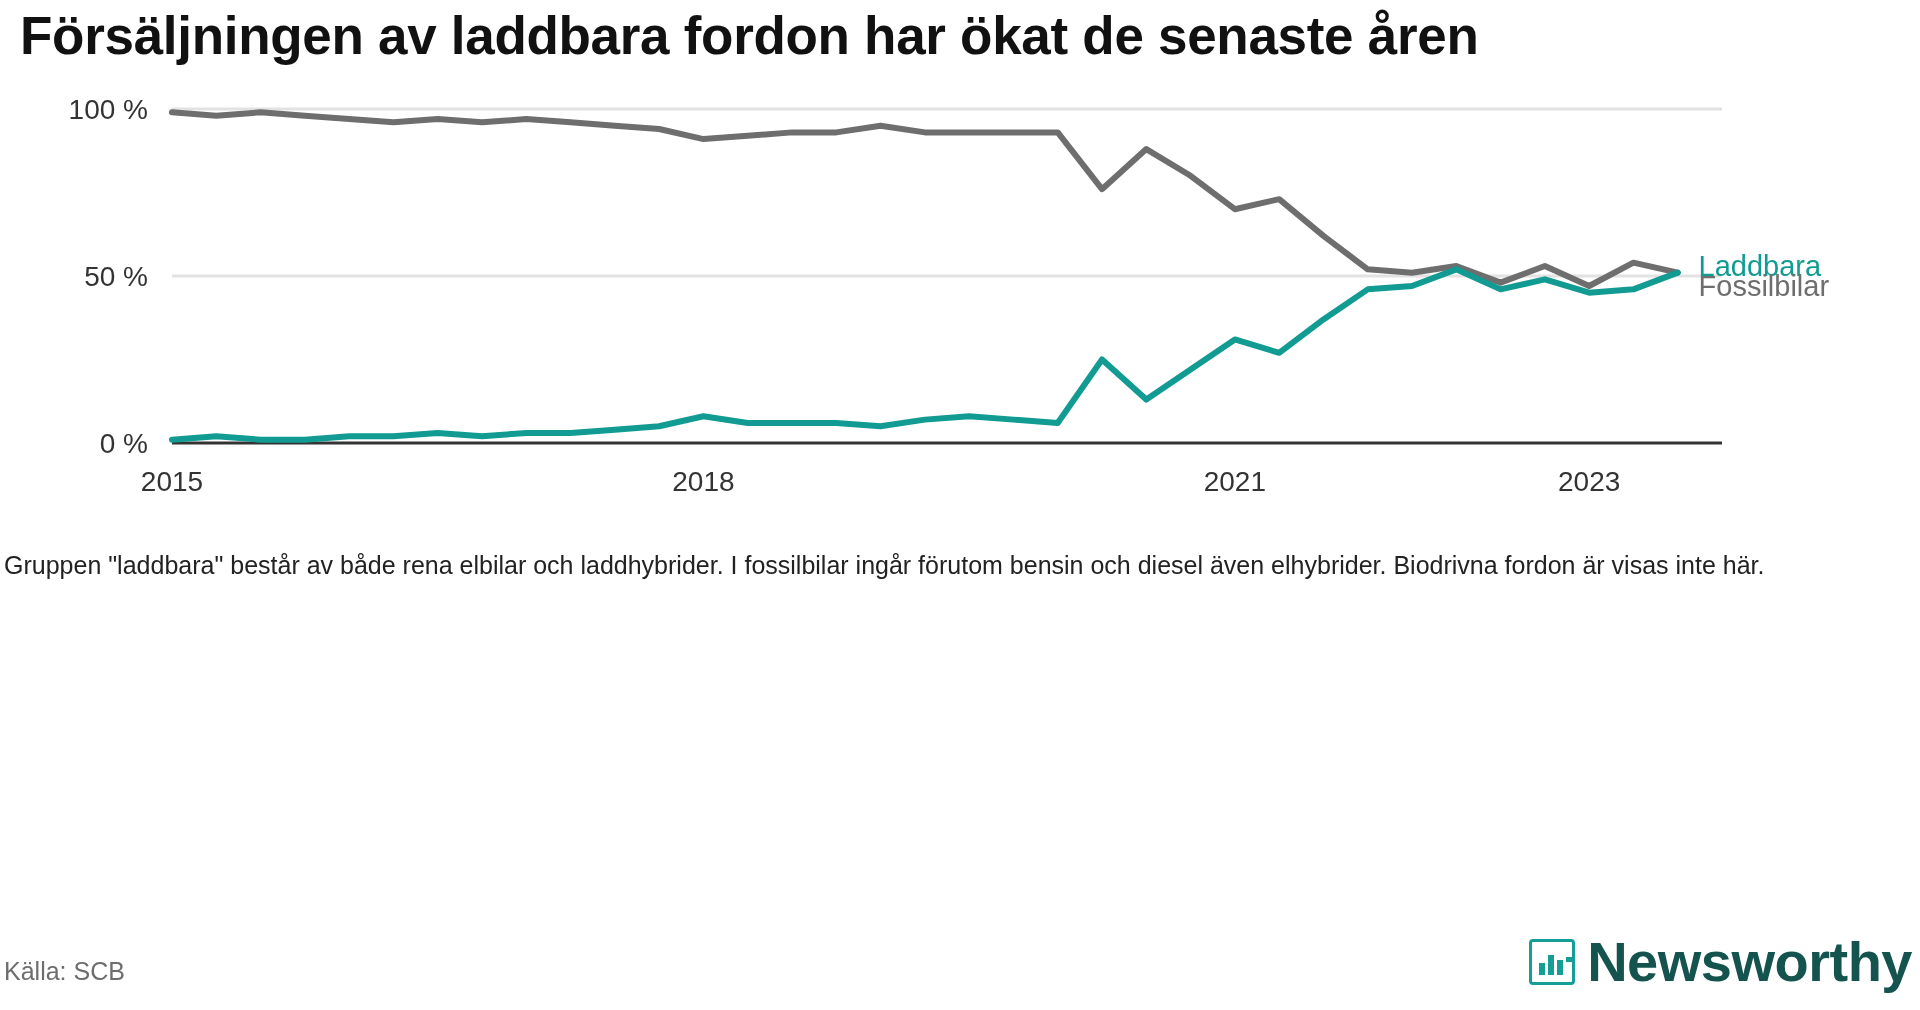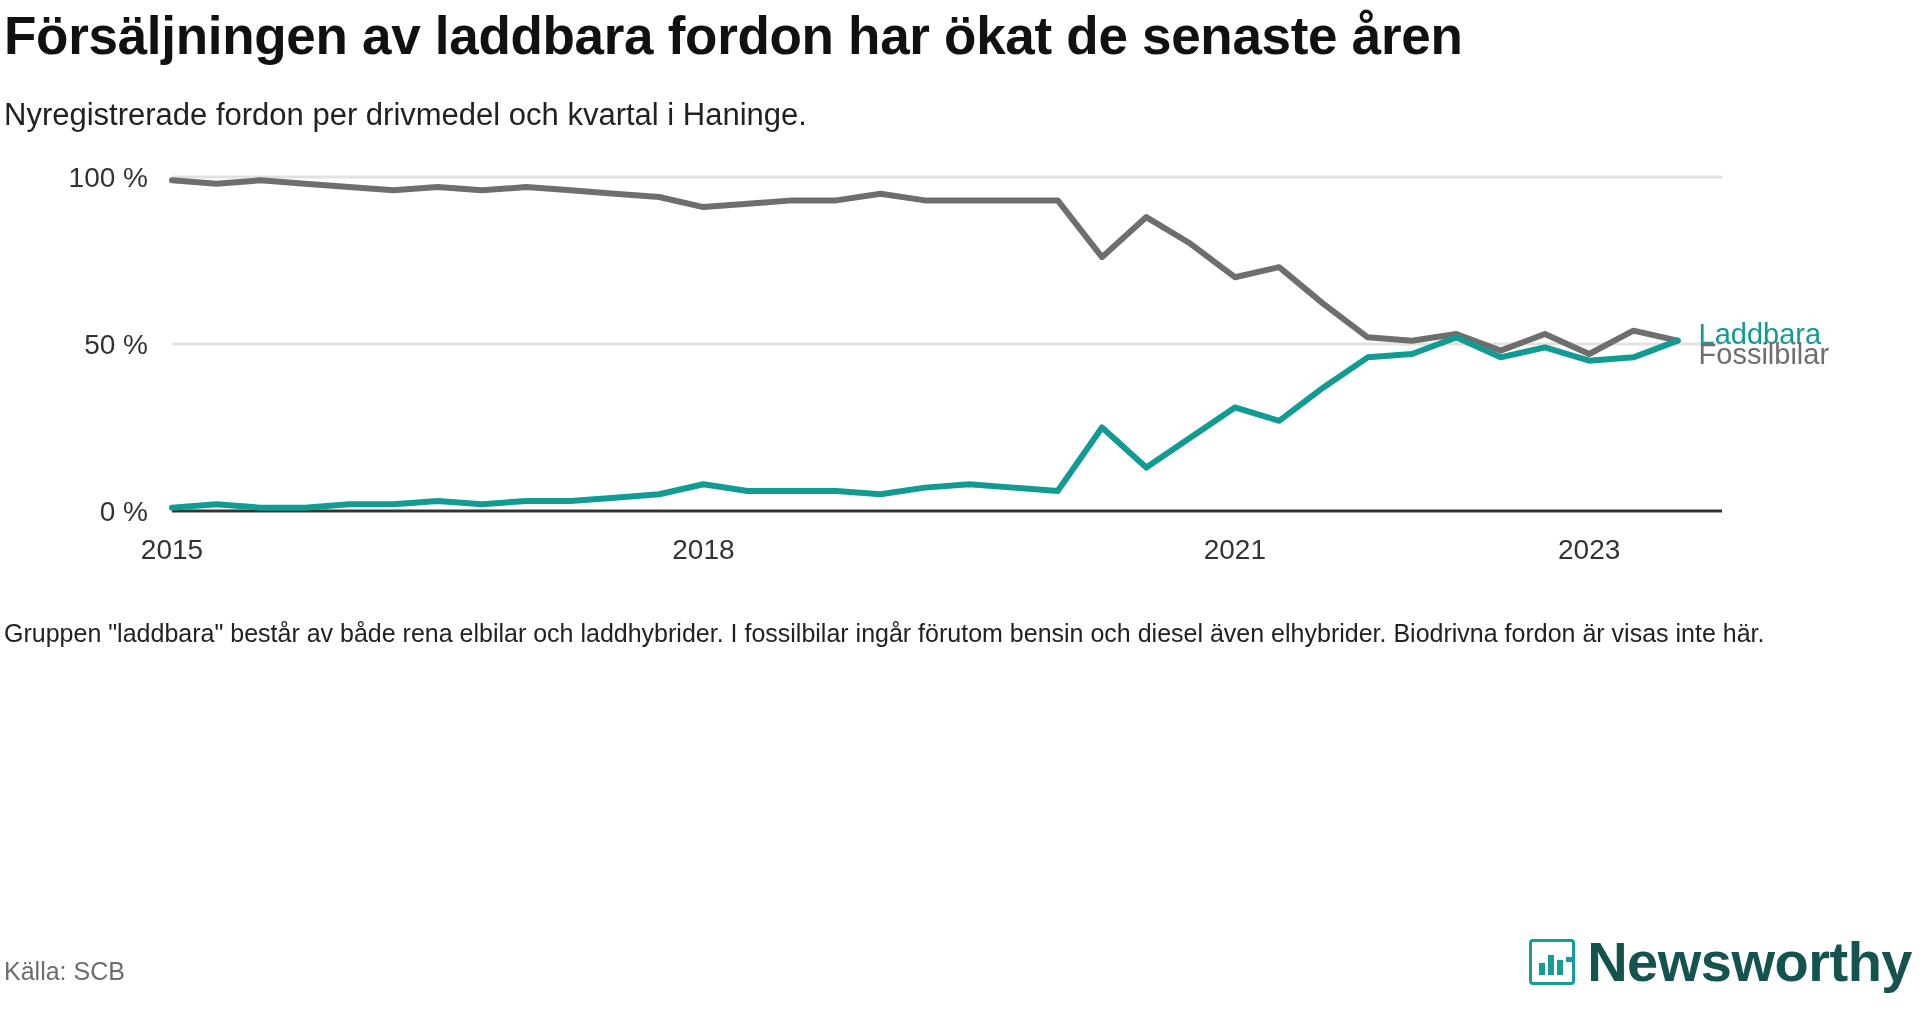--- a/index.html
+++ b/index.html
@@ -19,21 +19,21 @@
     width: 1920px;
     height: 1010px;
     box-sizing: border-box;
     padding: 0 0 0 0;
   }
   .headline {
     font-size: 53px;
     font-weight: bold;
     line-height: 1.12;
     letter-spacing: -0.3px;
-    margin: 6px 0 0 4px;
+    margin: 6px 0 0 20px;
     padding-right: 320px;
     color: #111111;
   }
   .subtitle {
     font-size: 31px;
     font-weight: normal;
     margin: 32px 0 0 4px;
     color: #222222;
   }
   .chart-wrap {
@@ -111,21 +111,20 @@
     font-size: 29px;
     font-family: "Liberation Sans", sans-serif;
   }
 </style>
 </head>
 <body>
 
 <div class="page">
 
   <h1 class="headline">Försäljningen av laddbara fordon har ökat de senaste åren</h1>
-  <p class="subtitle">Nyregistrerade fordon per drivmedel och kvartal i Haninge.</p>
 
   <div class="chart-wrap">
     <svg class="chart-svg" id="chart" width="1900" height="430" viewBox="0 0 1900 430">
         <line x1="168" x2="1718" y1="348" y2="348" stroke="#333333" stroke-width="3"></line>
         <text x="144" y="358" text-anchor="end" class="axis-label">0 %</text>
         <line x1="168" x2="1718" y1="181" y2="181" stroke="#e2e2e2" stroke-width="3"></line>
         <text x="144" y="191" text-anchor="end" class="axis-label">50 %</text>
         <line x1="168" x2="1718" y1="14" y2="14" stroke="#e2e2e2" stroke-width="3"></line>
         <text x="144" y="24" text-anchor="end" class="axis-label">100 %</text>
         <text x="168" y="396" text-anchor="middle" class="axis-label">2015</text>

